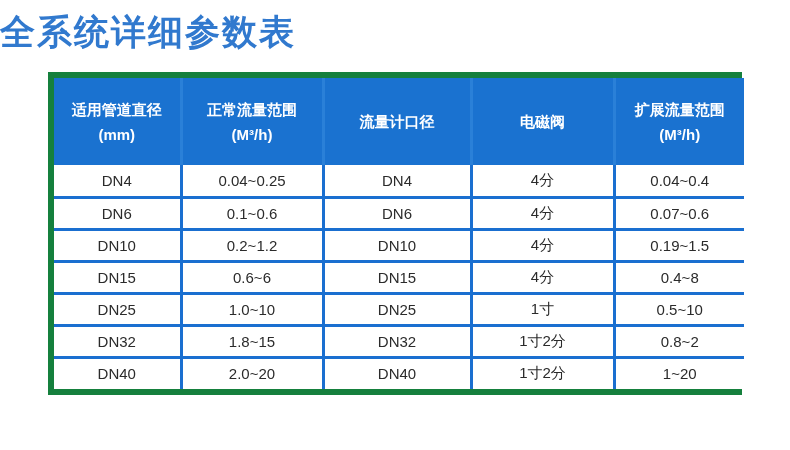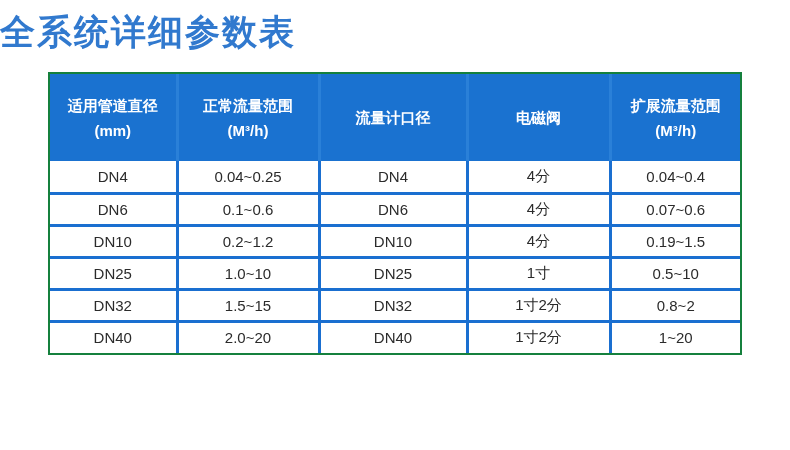--- a/index.html
+++ b/index.html
@@ -30,21 +30,21 @@
     color: #3179ce;
     letter-spacing: 2px;
     line-height: 46px;
     white-space: nowrap;
   }
   .table-wrap {
     position: absolute;
     left: 48px;
     top: 72px;
     width: 694px;
-    border: 2px solid #15803d;
+    border: 6px solid #15803d;
     box-sizing: border-box;
   }
   table.param-table {
     border-collapse: collapse;
     width: 690px;
     table-layout: fixed;
   }
   table.param-table col.c0 { width: 127px; }
   table.param-table col.c1 { width: 142px; }
   table.param-table col.c2 { width: 148px; }
@@ -158,29 +158,36 @@
             <td>0.07~0.6</td>
           </tr>
           <tr>
             <td>DN10</td>
             <td>0.2~1.2</td>
             <td>DN10</td>
             <td>4分</td>
             <td>0.19~1.5</td>
           </tr>
           <tr>
+            <td>DN15</td>
+            <td>0.6~6</td>
+            <td>DN15</td>
+            <td>4分</td>
+            <td>0.4~8</td>
+          </tr>
+          <tr>
             <td>DN25</td>
             <td>1.0~10</td>
             <td>DN25</td>
             <td>1寸</td>
             <td>0.5~10</td>
           </tr>
           <tr>
             <td>DN32</td>
-            <td>1.5~15</td>
+            <td>1.8~15</td>
             <td>DN32</td>
             <td>1寸2分</td>
             <td>0.8~2</td>
           </tr>
           <tr>
             <td>DN40</td>
             <td>2.0~20</td>
             <td>DN40</td>
             <td>1寸2分</td>
             <td>1~20</td>

